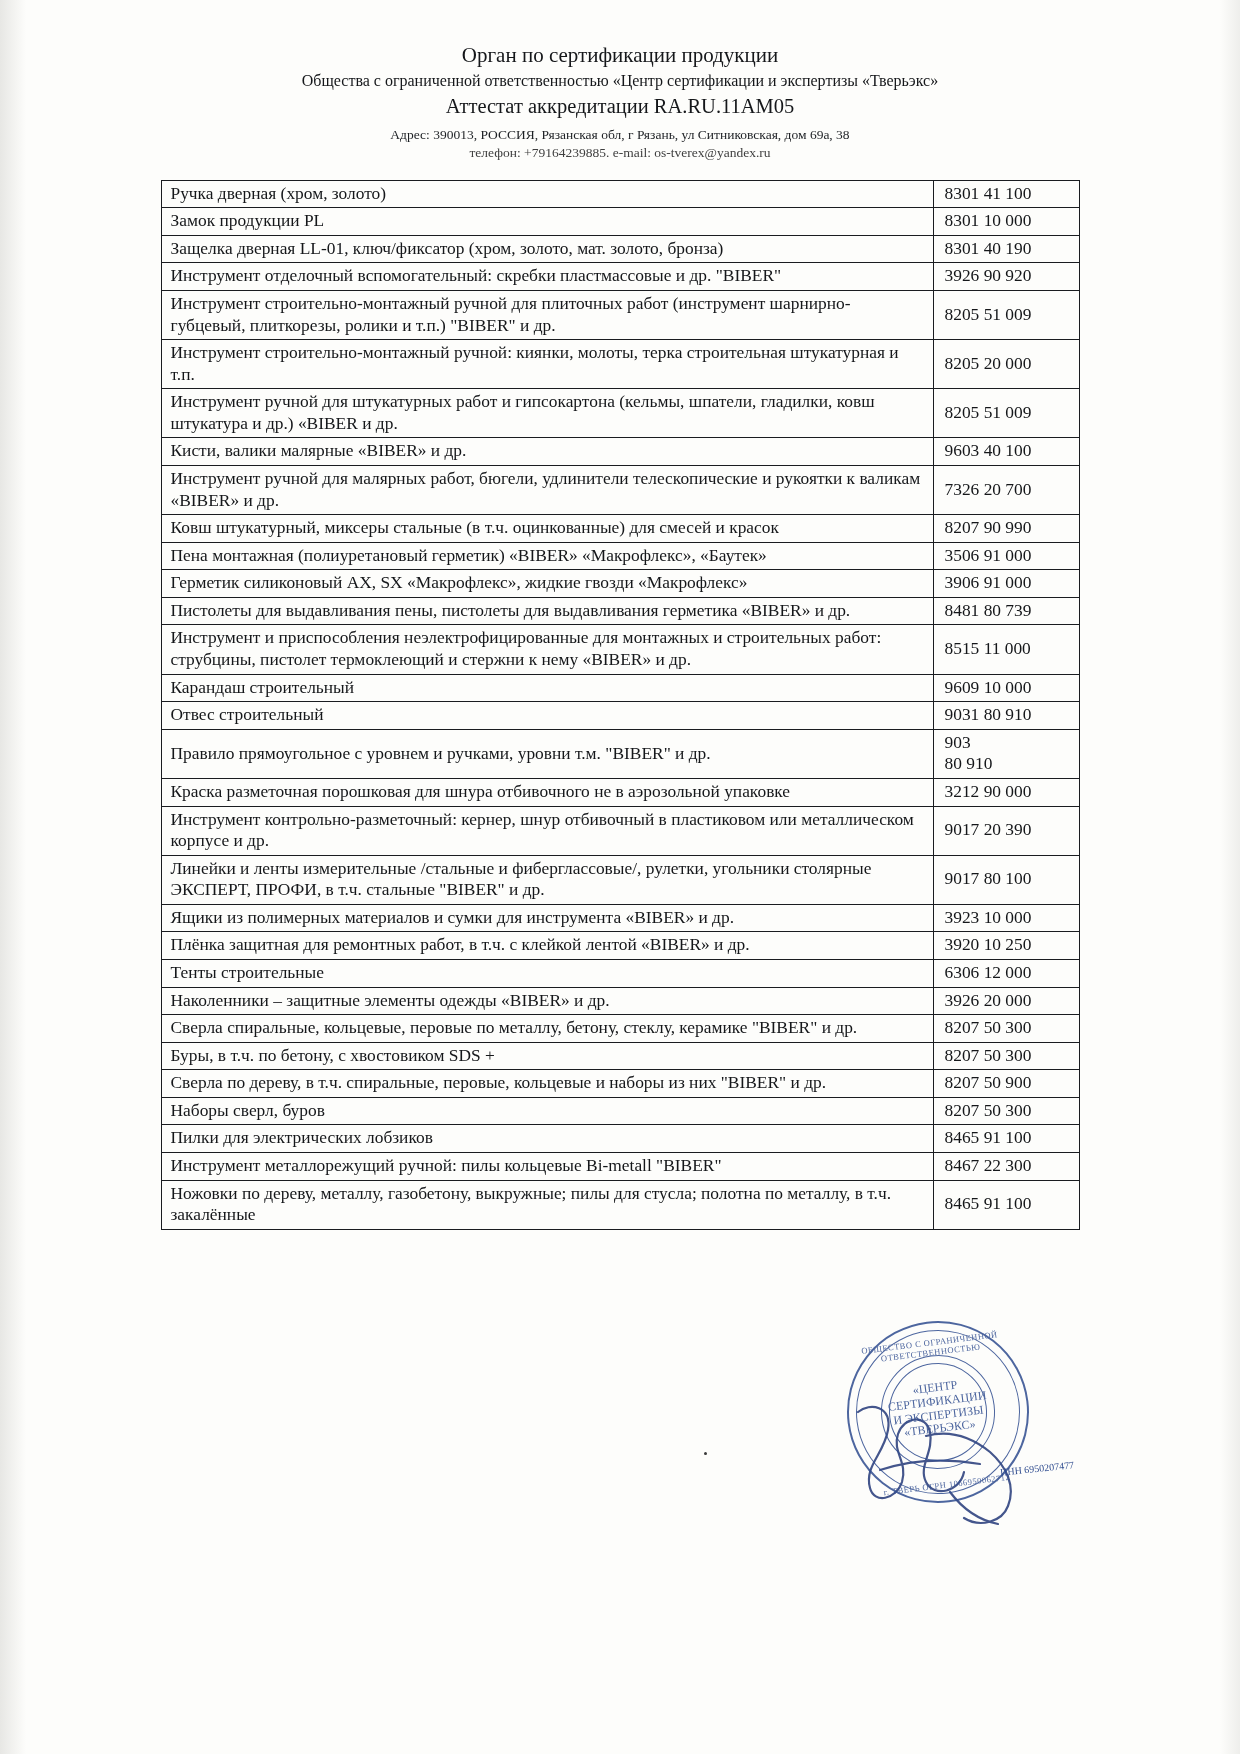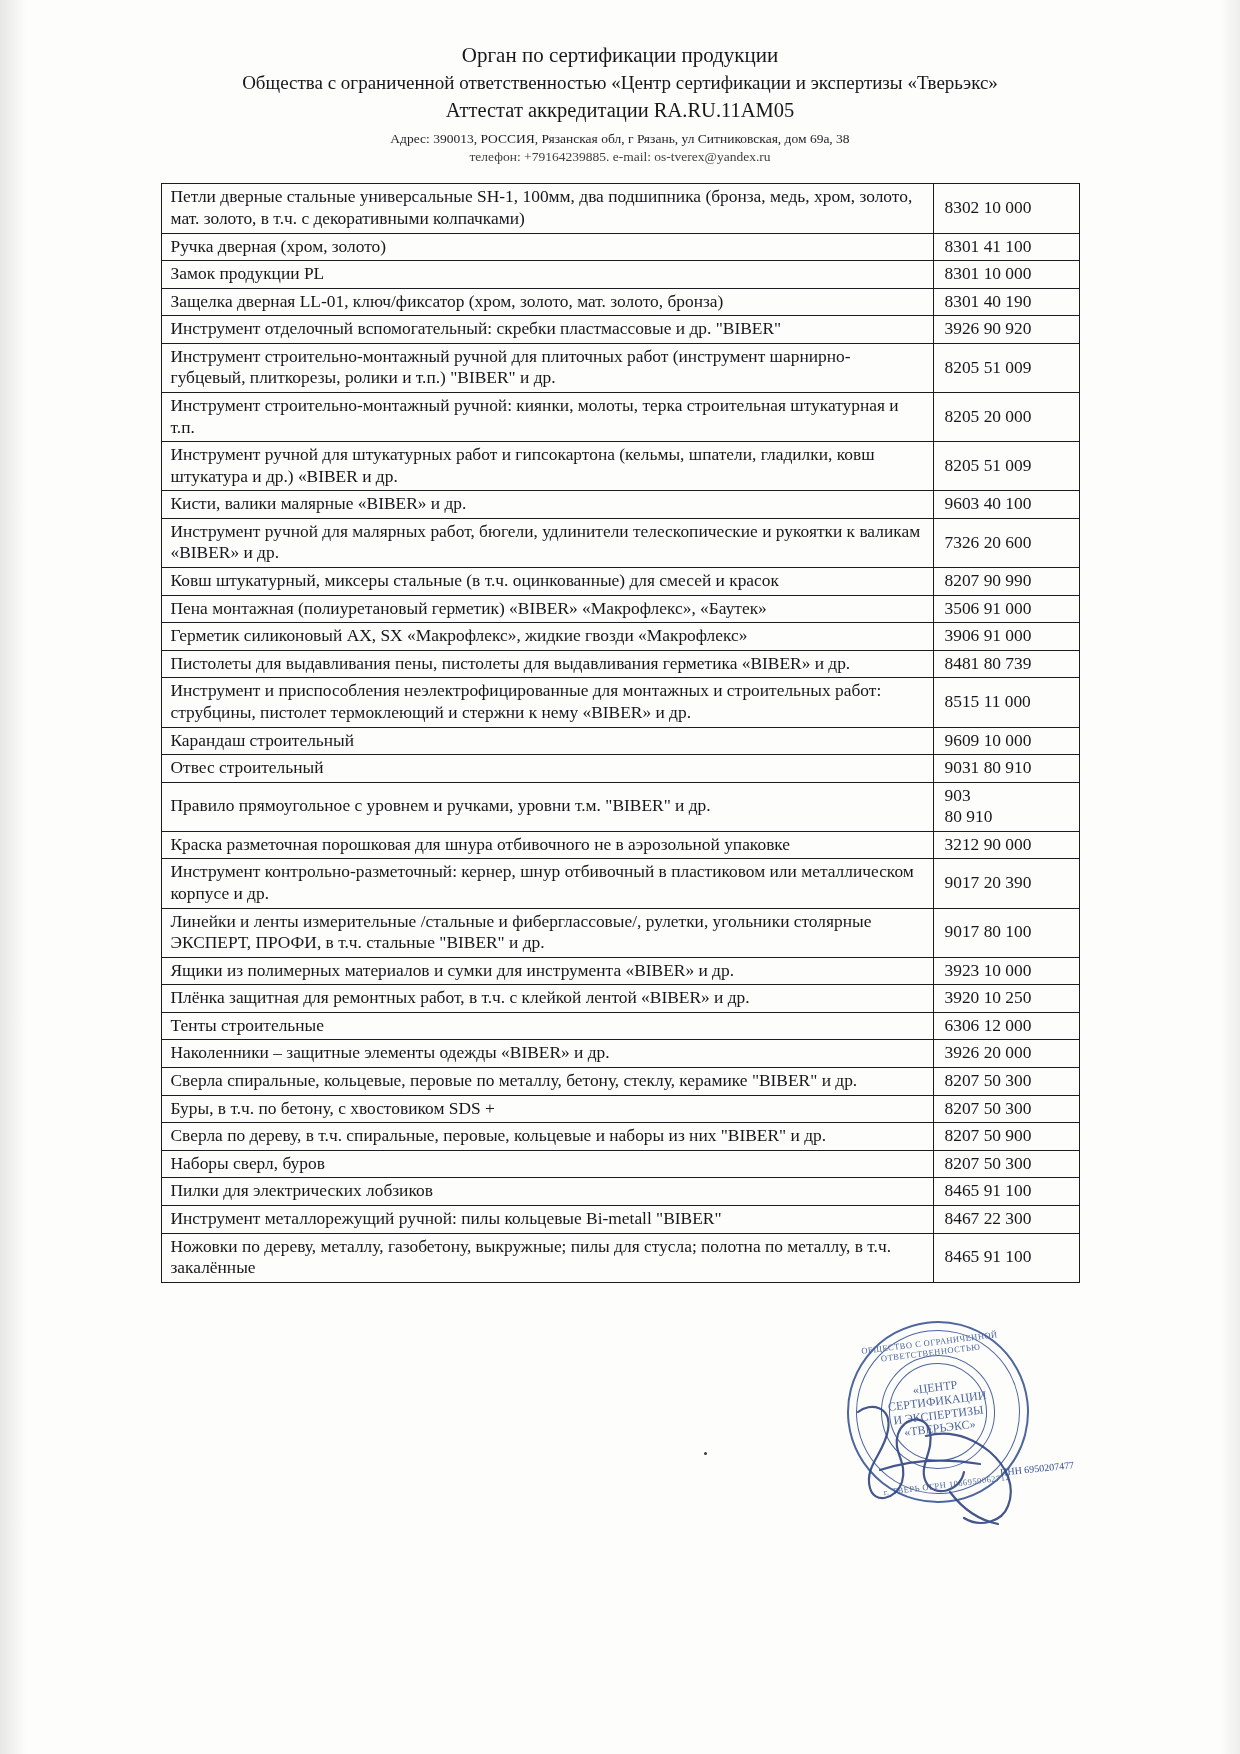--- a/index.html
+++ b/index.html
@@ -37,21 +37,21 @@
 
   .header {
     padding-top: 42px;
     text-align: center;
     line-height: 1.25;
   }
   .header .l1 {
     font-size: 21px;
   }
   .header .l2 {
-    font-size: 19px;
+    font-size: 16px;
     margin-top: 3px;
   }
   .header .l3 {
     font-size: 20.5px;
     margin-top: 3px;
   }
   .header .l4 {
     font-size: 13.5px;
     margin-top: 7px;
     color: #1d2024;
@@ -161,24 +161,20 @@
     <div class="l5">телефон: +79164239885. e-mail: os-tverex@yandex.ru</div>
   </div>
 
   <table class="codes">
     <colgroup>
         <col class="c1">
         <col class="c2">
       </colgroup>
     <tbody>
       <tr>
-          <td class="name">Петли дверные стальные универсальные SH-1, 100мм, два подшипника (бронза, медь, хром, золото, мат. золото, в т.ч. с декоративными колпачками)</td>
-          <td class="code">8302 10 000</td>
-        </tr>
-      <tr>
           <td class="name">Ручка дверная (хром, золото)</td>
           <td class="code">8301 41 100</td>
         </tr>
       <tr>
           <td class="name">Замок продукции PL</td>
           <td class="code">8301 10 000</td>
         </tr>
       <tr>
           <td class="name">Защелка дверная LL-01, ключ/фиксатор (хром, золото, мат. золото, бронза)</td>
           <td class="code">8301 40 190</td>
@@ -198,21 +194,21 @@
       <tr>
           <td class="name tall">Инструмент ручной для штукатурных работ и гипсокартона (кельмы, шпатели, гладилки, ковш штукатура и др.)  «BIBER и др.</td>
           <td class="code">8205 51 009</td>
         </tr>
       <tr>
           <td class="name">Кисти, валики малярные «BIBER» и др.</td>
           <td class="code">9603 40 100</td>
         </tr>
       <tr>
           <td class="name tall">Инструмент ручной для малярных работ, бюгели, удлинители телескопические и рукоятки к валикам «BIBER» и др.</td>
-          <td class="code">7326 20 600</td>
+          <td class="code">7326 20 700</td>
         </tr>
       <tr>
           <td class="name">Ковш штукатурный, миксеры стальные (в т.ч. оцинкованные) для смесей и красок</td>
           <td class="code">8207 90 990</td>
         </tr>
       <tr>
           <td class="name">Пена монтажная (полиуретановый герметик) «BIBER» «Макрофлекс», «Баутек»</td>
           <td class="code">3506 91 000</td>
         </tr>
       <tr>

